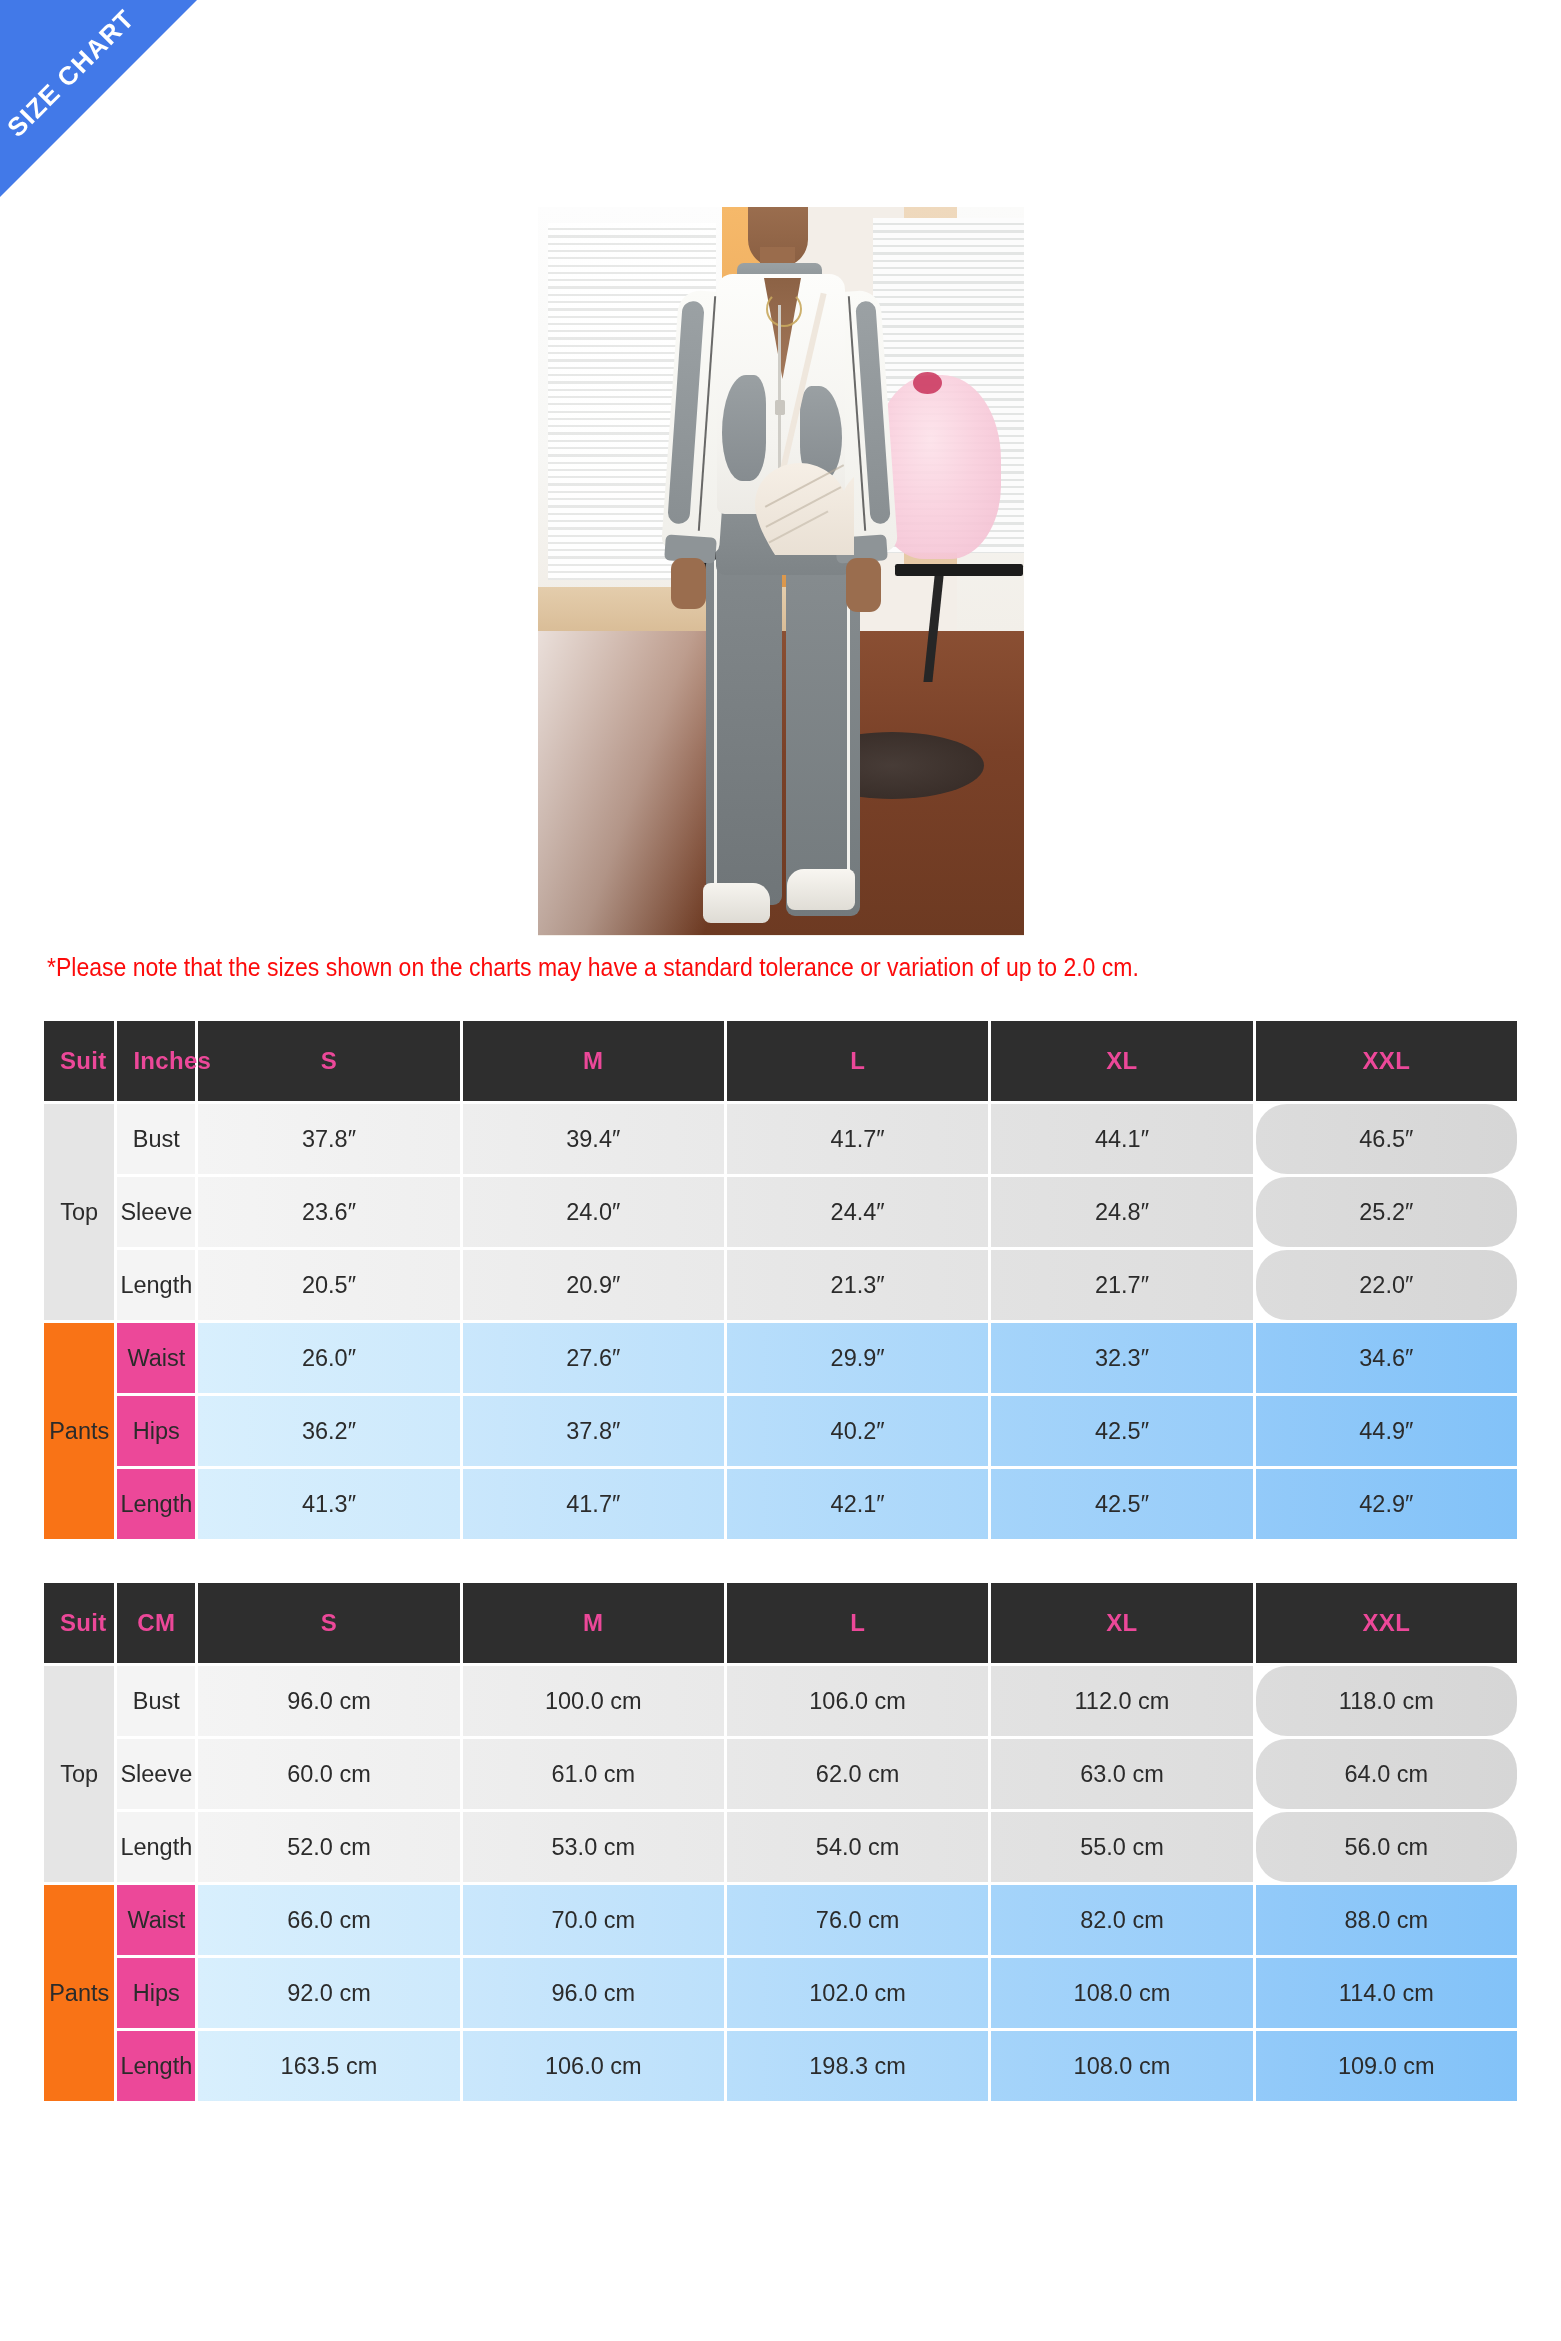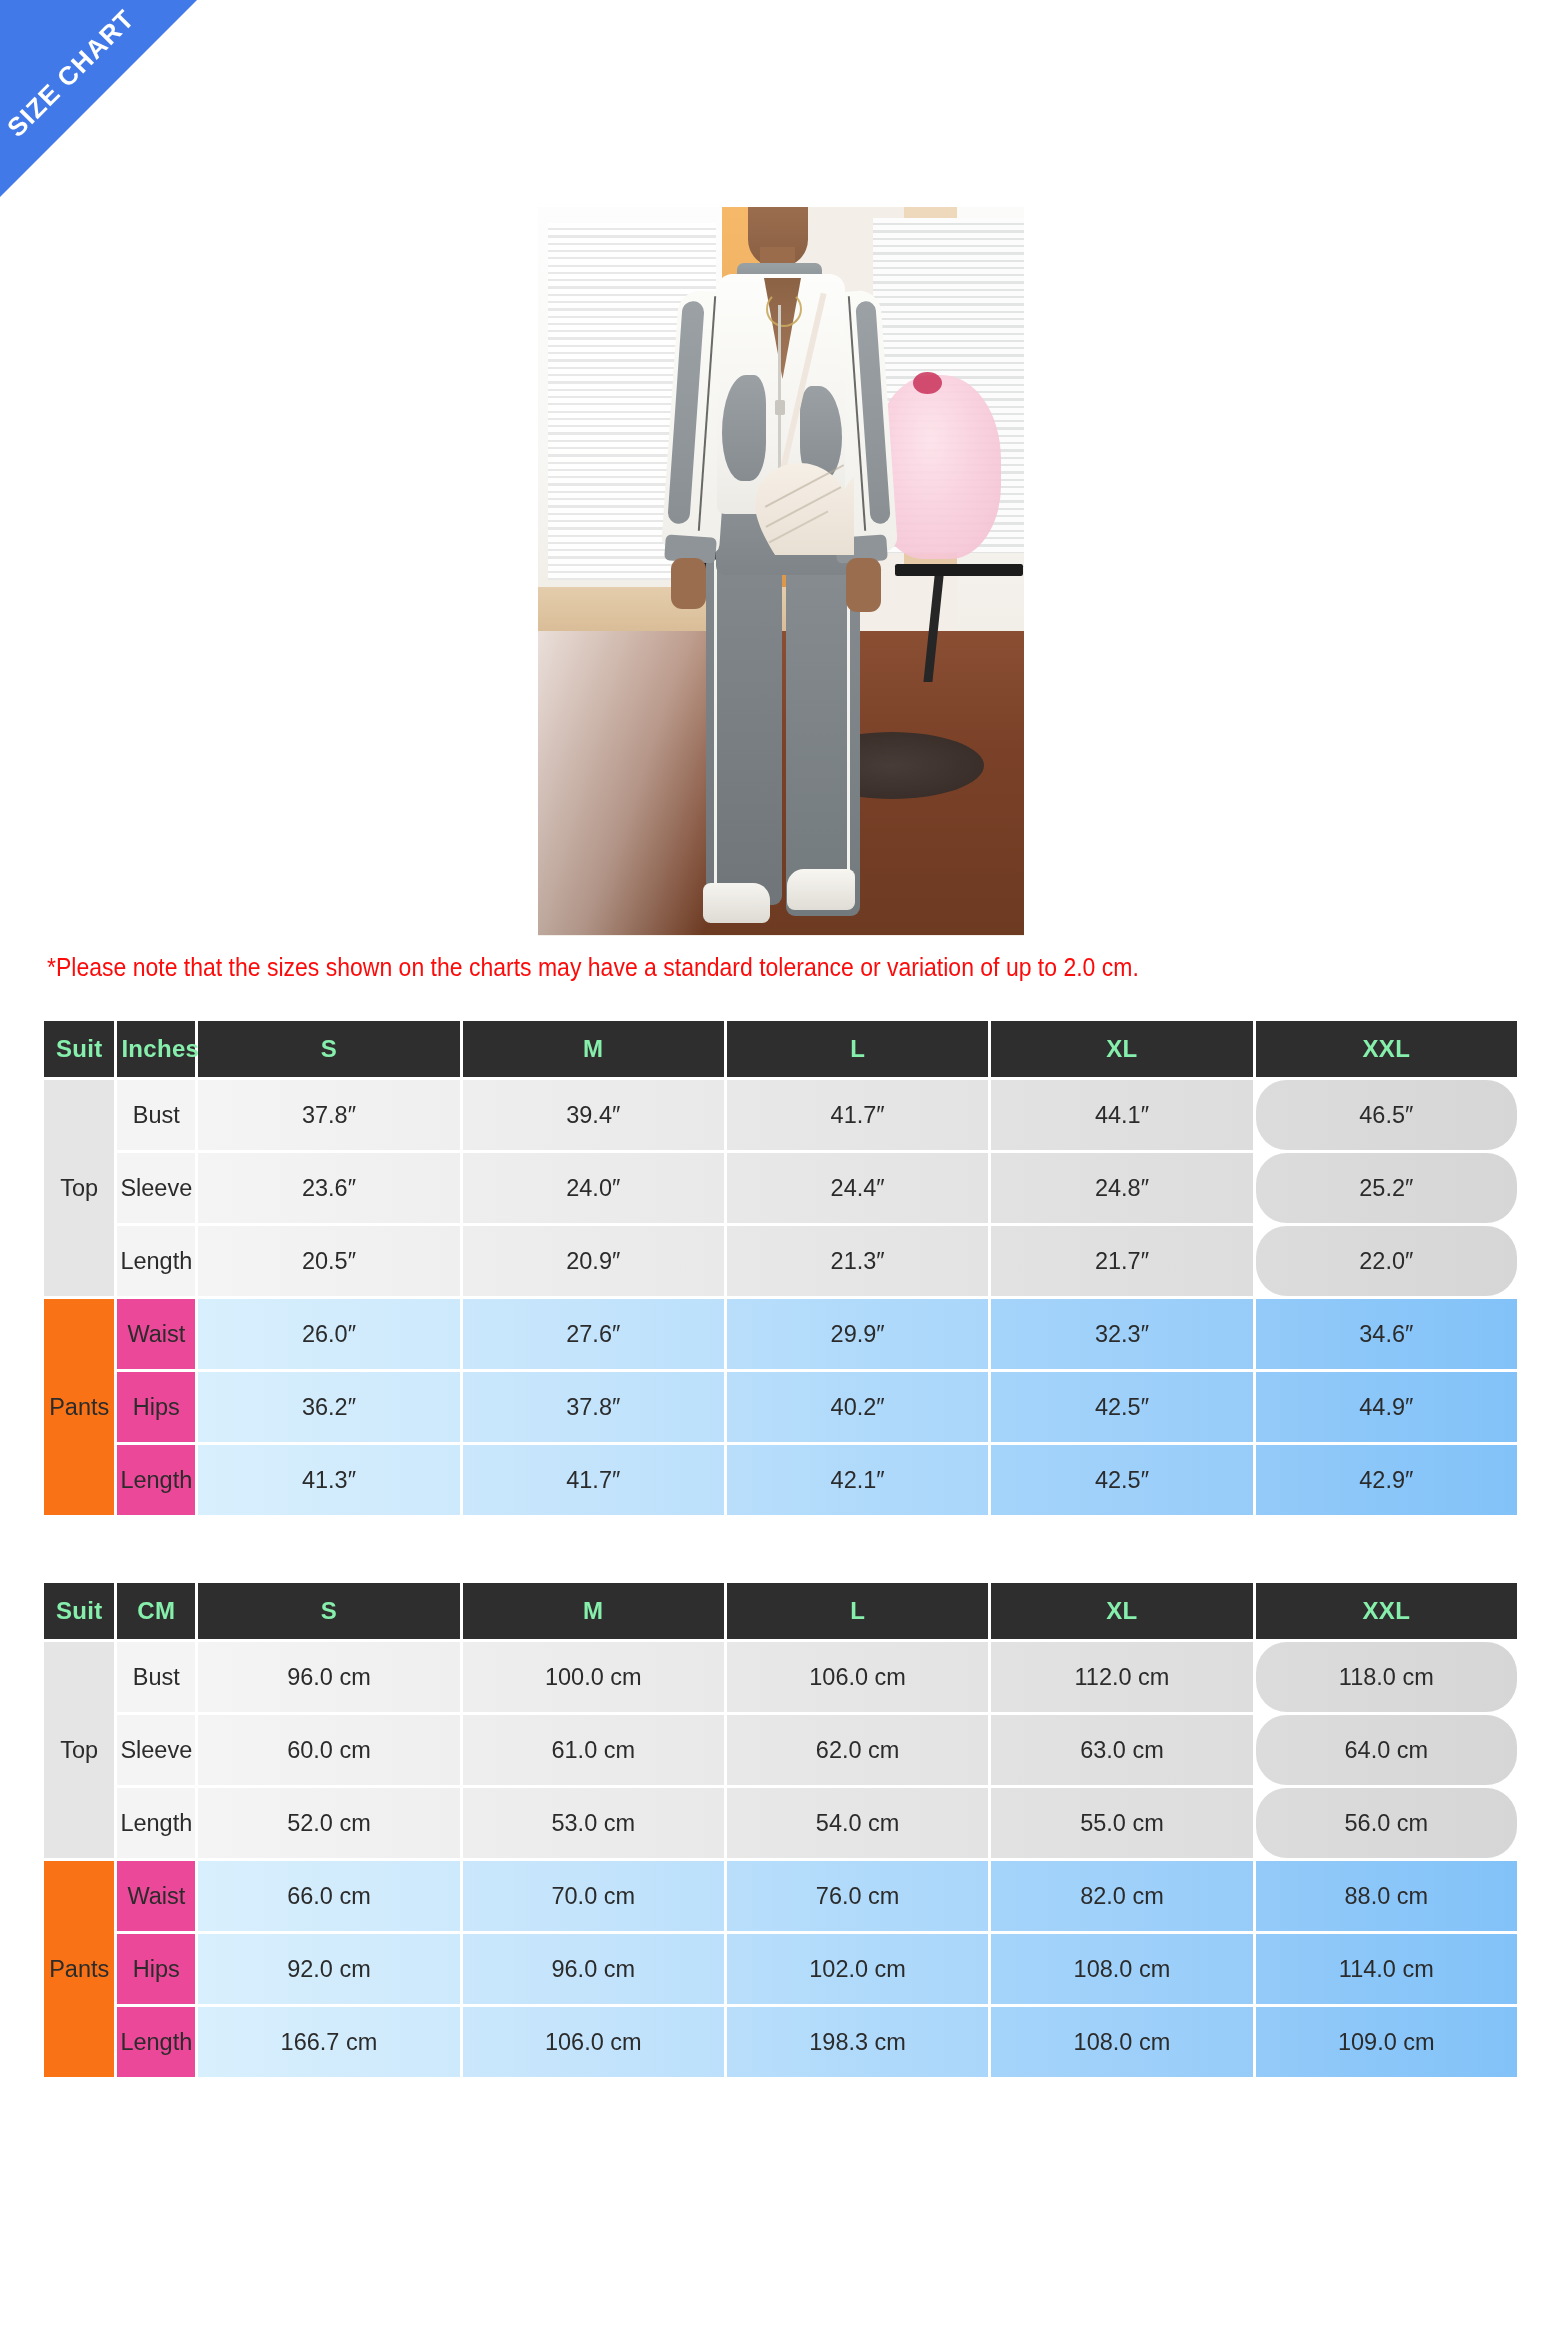--- a/index.html
+++ b/index.html
@@ -162,26 +162,26 @@
     border-collapse: separate;
     border-spacing: 3.4px;
     table-layout: fixed;
     font-family: "Liberation Sans", sans-serif;
   }
   #table-inches { left: 41px; top: 1018px; width: 1479px; }
   #table-cm     { left: 41px; top: 1580px; width: 1479px; }
 
   .size-table th {
     background: #2e2e2e;
-    color: #86efac;
+    color: #ec4899;
     font-size: 24px;
     font-weight: bold;
     height: 48px;
     text-align: center;
-    padding: 4px;
+    padding: 16px;
     letter-spacing: 0.3px;
   }
   .size-table td {
     font-size: 23.5px;
     color: #2b2b2b;
     height: 70px;
     text-align: center;
     padding: 0;
     font-weight: normal;
   }
@@ -405,21 +405,21 @@
     <tr>
       <td class="b-label">Hips</td>
       <td class="b-s">92.0 cm</td>
       <td class="b-m">96.0 cm</td>
       <td class="b-l">102.0 cm</td>
       <td class="b-xl">108.0 cm</td>
       <td class="b-xxl">114.0 cm</td>
     </tr>
     <tr>
       <td class="b-label">Length</td>
-      <td class="b-s">166.7 cm</td>
+      <td class="b-s">163.5 cm</td>
       <td class="b-m">106.0 cm</td>
       <td class="b-l">198.3 cm</td>
       <td class="b-xl">108.0 cm</td>
       <td class="b-xxl">109.0 cm</td>
     </tr>
   </tbody>
 </table>
 
 
 </body></html>

